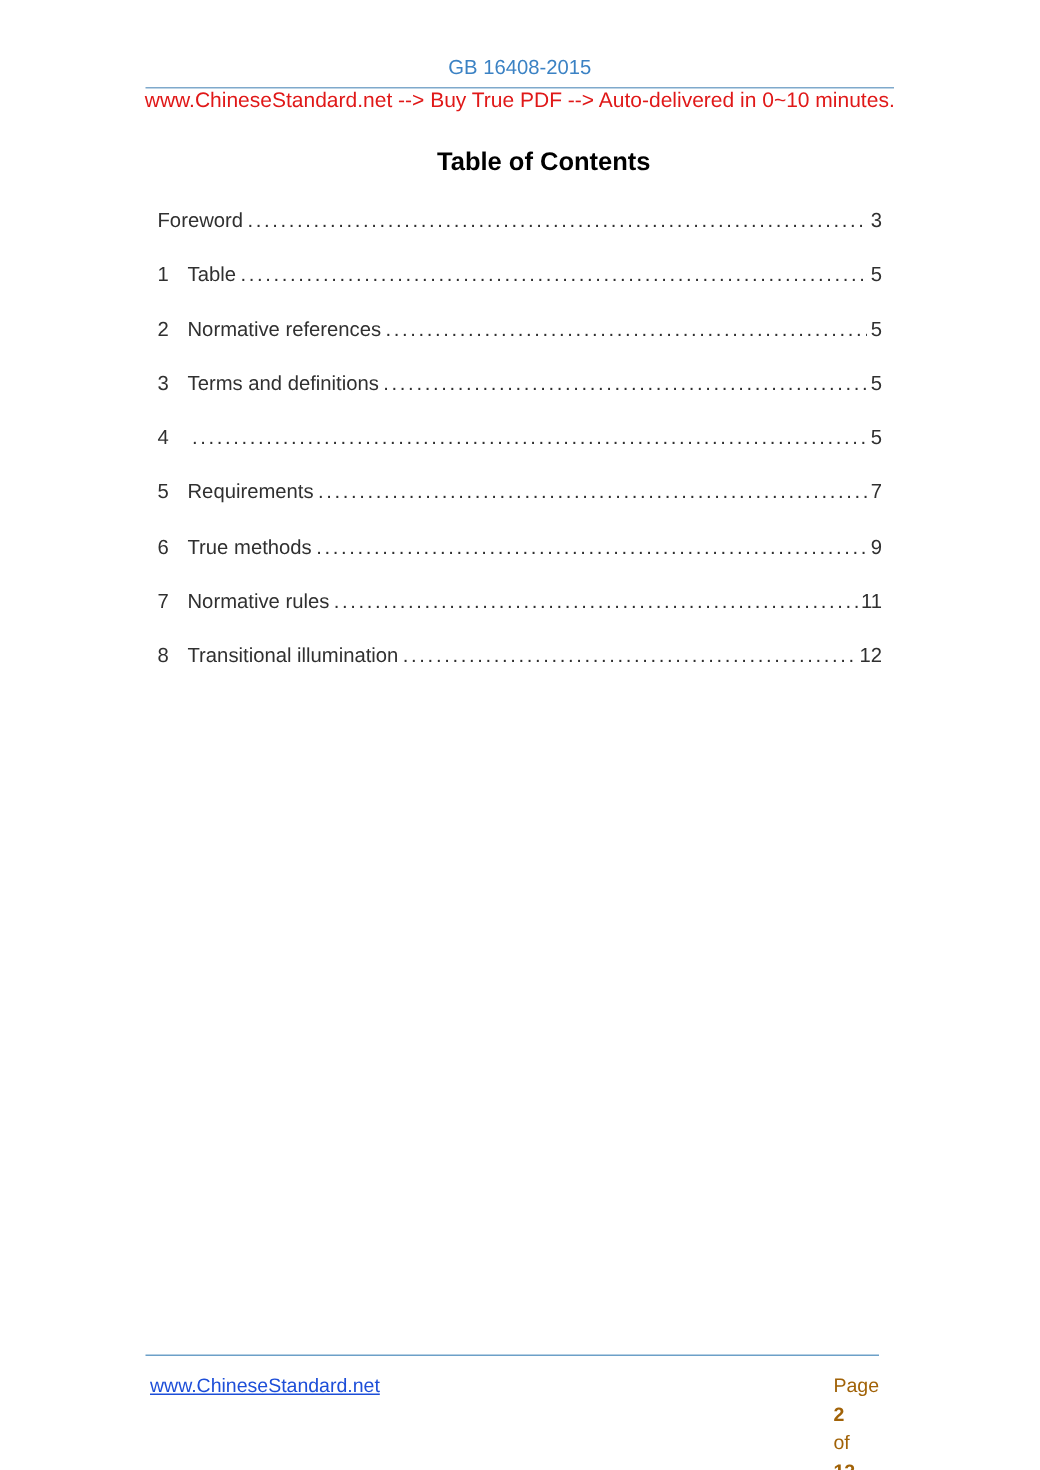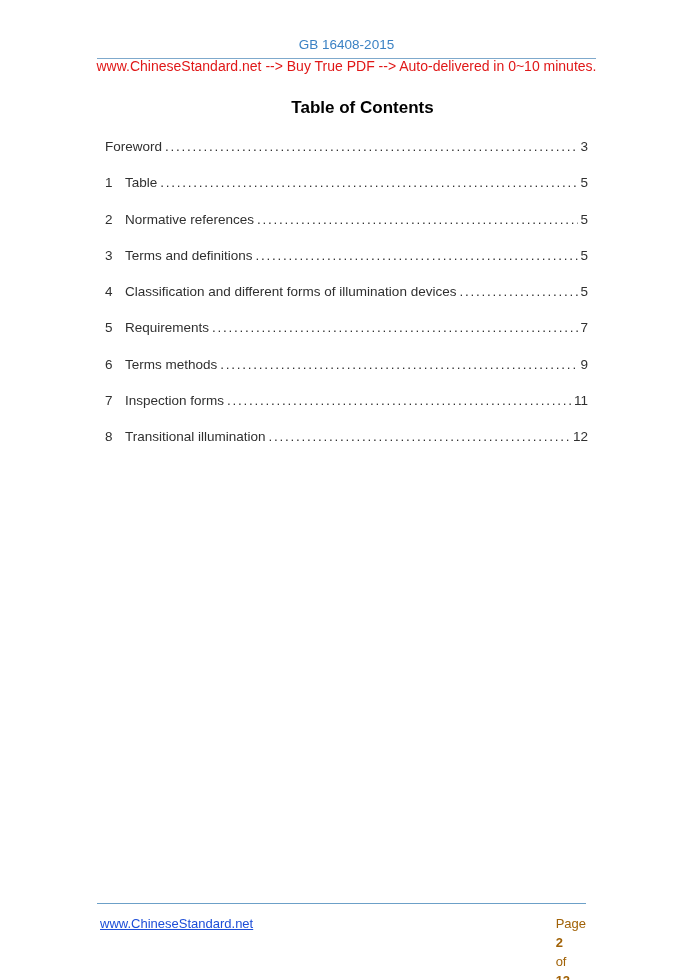--- a/index.html
+++ b/index.html
@@ -147,42 +147,41 @@
 
     <div class="toc-row">
       <span class="toc-num">3</span>
       <span class="toc-label">Terms and definitions</span>
       <span class="toc-dots"></span>
       <span class="toc-page">5</span>
     </div>
 
     <div class="toc-row">
       <span class="toc-num">4</span>
-      <span class="toc-label">Classification and different forms of illumination devices</span>
       <span class="toc-dots"></span>
       <span class="toc-page">5</span>
     </div>
 
     <div class="toc-row">
       <span class="toc-num">5</span>
       <span class="toc-label">Requirements</span>
       <span class="toc-dots"></span>
       <span class="toc-page">7</span>
     </div>
 
     <div class="toc-row">
       <span class="toc-num">6</span>
-      <span class="toc-label">Terms methods</span>
+      <span class="toc-label">True methods</span>
       <span class="toc-dots"></span>
       <span class="toc-page">9</span>
     </div>
 
     <div class="toc-row">
       <span class="toc-num">7</span>
-      <span class="toc-label">Inspection forms</span>
+      <span class="toc-label">Normative rules</span>
       <span class="toc-dots"></span>
       <span class="toc-page">11</span>
     </div>
 
     <div class="toc-row">
       <span class="toc-num">8</span>
       <span class="toc-label">Transitional illumination</span>
       <span class="toc-dots"></span>
       <span class="toc-page">12</span>
     </div>

